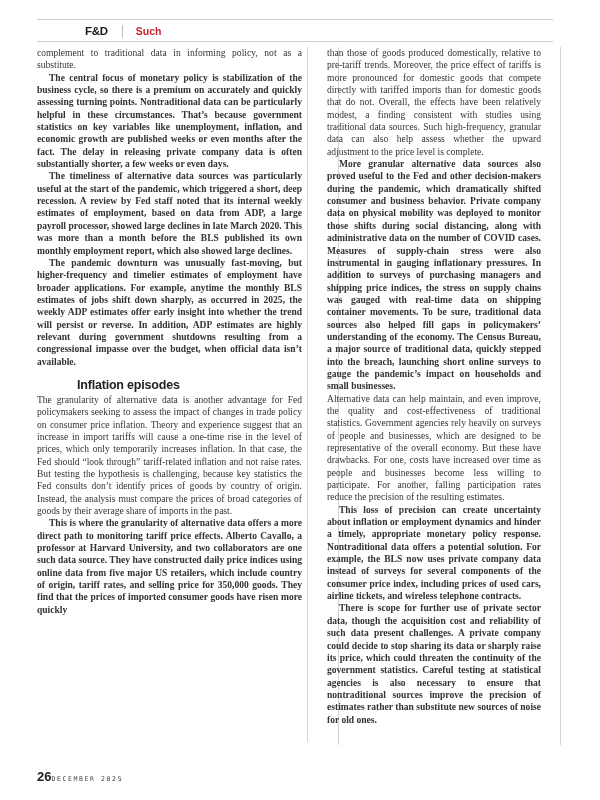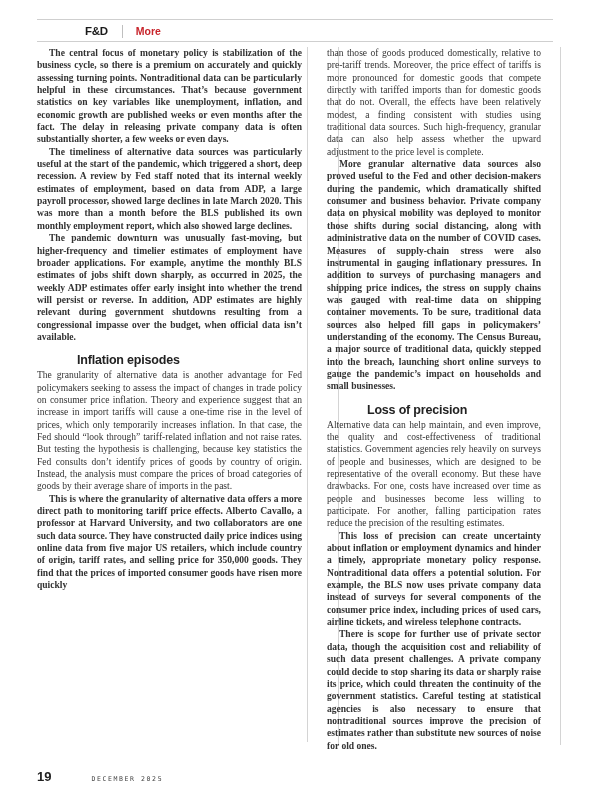--- a/index.html
+++ b/index.html
@@ -16,51 +16,51 @@
   .col.right { left: 327px; width: 214px; }
   .vline { position: absolute; top: 47px; width: 1px; background: #d4d4d4; }
   .vline.a { left: 307px; height: 695px; }
   .vline.b { left: 338px; height: 698px; }
   .vline.c { left: 560px; height: 698px; }
   .col p { margin: 0; }
   .col p.indent { text-indent: 12px; font-weight: bold; }
   .col h2 { font-family: "Liberation Sans", sans-serif; font-weight: 700; font-size: 12.5px; line-height: 14px; color: #222; margin: 10px 0 2px 0; letter-spacing: -0.2px; padding-left: 40px; }
   .footer { position: absolute; top: 769px; left: 37px; display: flex; align-items: baseline; }
   .page-num { font-family: "Liberation Sans", sans-serif; font-weight: 700; font-size: 13px; color: #222; }
-  .issue { font-family: "DejaVu Sans Mono", monospace; font-size: 6.5px; letter-spacing: 1.6px; color: #444; margin-left: 40px; }
+  .issue { font-family: "DejaVu Sans Mono", monospace; font-size: 6.5px; letter-spacing: 1.6px; color: #444; }
 </style>
 </head>
 <body>
 
 <div class="rule top"></div>
 <div class="header">
   <span class="brand">F&amp;D</span>
   <span class="hdr-sep"></span>
-  <span class="section">More</span>
+  <span class="section">Such</span>
 </div>
 <div class="rule bottom"></div>
 
 <div class="vline a"></div>
 <div class="vline b"></div>
 <div class="vline c"></div>
 
 <div class="col left">
+  <p>complement to traditional data in informing policy, not as a substitute.</p>
   <p class="indent">The central focus of monetary policy is stabilization of the business cycle, so there is a premium on accurately and quickly assessing turning points. Nontraditional data can be particularly helpful in these circumstances. That’s because government statistics on key variables like unemployment, inflation, and economic growth are published weeks or even months after the fact. The delay in releasing private company data is often substantially shorter, a few weeks or even days.</p>
   <p class="indent">The timeliness of alternative data sources was particularly useful at the start of the pandemic, which triggered a short, deep recession. A review by Fed staff noted that its internal weekly estimates of employment, based on data from ADP, a large payroll processor, showed large declines in late March 2020. This was more than a month before the BLS published its own monthly employment report, which also showed large declines.</p>
   <p class="indent">The pandemic downturn was unusually fast-moving, but higher-frequency and timelier estimates of employment have broader applications. For example, anytime the monthly BLS estimates of jobs shift down sharply, as occurred in 2025, the weekly ADP estimates offer early insight into whether the trend will persist or reverse. In addition, ADP estimates are highly relevant during government shutdowns resulting from a congressional impasse over the budget, when official data isn’t available.</p>
   <h2>Inflation episodes</h2>
   <p>The granularity of alternative data is another advantage for Fed policymakers seeking to assess the impact of changes in trade policy on consumer price inflation. Theory and experience suggest that an increase in import tariffs will cause a one-time rise in the level of prices, which only temporarily increases inflation. In that case, the Fed should “look through” tariff-related inflation and not raise rates. But testing the hypothesis is challenging, because key statistics the Fed consults don’t identify prices of goods by country of origin. Instead, the analysis must compare the prices of broad categories of goods by their average share of imports in the past.</p>
   <p class="indent">This is where the granularity of alternative data offers a more direct path to monitoring tariff price effects. Alberto Cavallo, a professor at Harvard University, and two collaborators are one such data source. They have constructed daily price indices using online data from five major US retailers, which include country of origin, tariff rates, and selling price for 350,000 goods. They find that the prices of imported consumer goods have risen more quickly</p>
 </div>
 
 <div class="col right">
   <p>than those of goods produced domestically, relative to pre-tariff trends. Moreover, the price effect of tariffs is more pronounced for domestic goods that compete directly with tariffed imports than for domestic goods that do not. Overall, the effects have been relatively modest, a finding consistent with studies using traditional data sources. Such high-frequency, granular data can also help assess whether the upward adjustment to the price level is complete.</p>
   <p class="indent">More granular alternative data sources also proved useful to the Fed and other decision-makers during the pandemic, which dramatically shifted consumer and business behavior. Private company data on physical mobility was deployed to monitor those shifts during social distancing, along with administrative data on the number of COVID cases. Measures of supply-chain stress were also instrumental in gauging inflationary pressures. In addition to surveys of purchasing managers and shipping price indices, the stress on supply chains was gauged with real-time data on shipping container movements. To be sure, traditional data sources also helped fill gaps in policymakers’ understanding of the economy. The Census Bureau, a major source of traditional data, quickly stepped into the breach, launching short online surveys to gauge the pandemic’s impact on households and small businesses.</p>
-  <h2>Loss of precision</h2>
   <p>Alternative data can help maintain, and even improve, the quality and cost-effectiveness of traditional statistics. Government agencies rely heavily on surveys of people and businesses, which are designed to be representative of the overall economy. But these have drawbacks. For one, costs have increased over time as people and businesses become less willing to participate. For another, falling participation rates reduce the precision of the resulting estimates.</p>
   <p class="indent">This loss of precision can create uncertainty about inflation or employment dynamics and hinder a timely, appropriate monetary policy response. Nontraditional data offers a potential solution. For example, the BLS now uses private company data instead of surveys for several components of the consumer price index, including prices of used cars, airline tickets, and wireless telephone contracts.</p>
   <p class="indent">There is scope for further use of private sector data, though the acquisition cost and reliability of such data present challenges. A private company could decide to stop sharing its data or sharply raise its price, which could threaten the continuity of the government statistics. Careful testing at statistical agencies is also necessary to ensure that nontraditional sources improve the precision of estimates rather than substitute new sources of noise for old ones.</p>
 </div>
 
 <div class="footer">
-  <span class="page-num">19</span>
+  <span class="page-num">26</span>
   <span class="issue">DECEMBER 2025</span>
 </div>
 
 </body></html>

